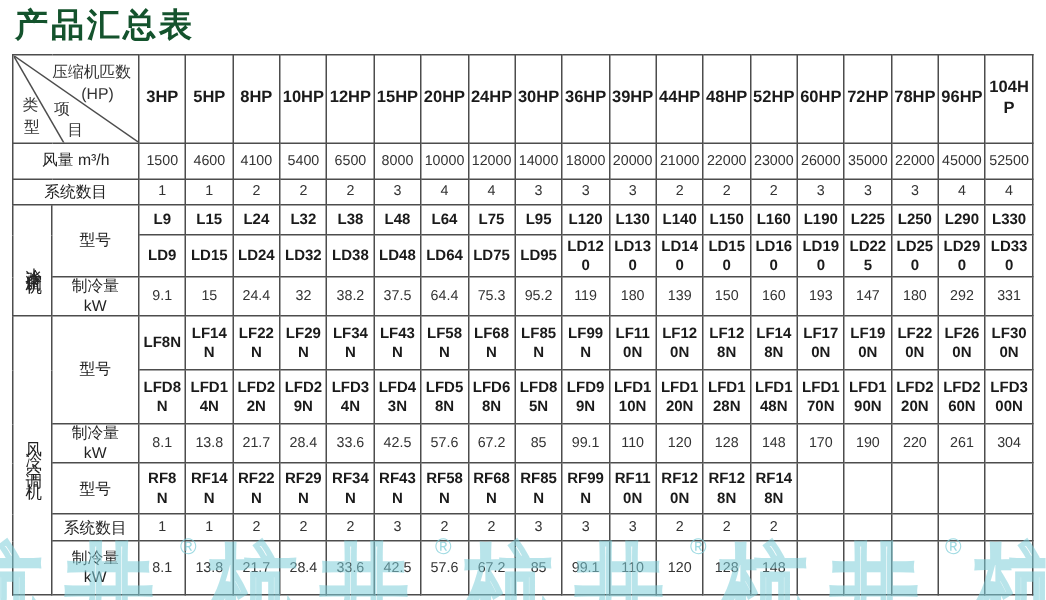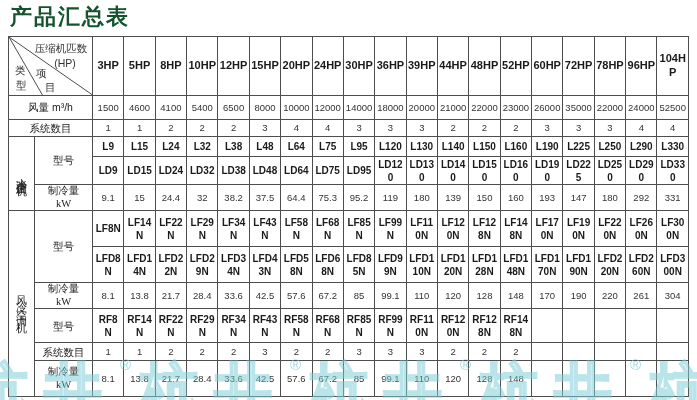--- a/index.html
+++ b/index.html
@@ -26,21 +26,21 @@
   .vin{writing-mode:vertical-rl;text-orientation:upright;margin:0 auto;
        letter-spacing:3px;line-height:1.1;}
   td.corner{position:relative;padding:0;}
   .corner svg{position:absolute;left:0;top:0;}
   .corner .ct1{position:absolute;top:5px;left:22px;width:60px;text-align:center;font-size:10.5px;}
   .corner .ct2{position:absolute;top:20px;left:30px;width:52px;text-align:center;font-size:10.5px;}
   .corner .cl1{position:absolute;left:6px;top:27px;font-size:10.5px;}
   .corner .cl2{position:absolute;left:7px;top:42px;font-size:10.5px;}
   .corner .cm1{position:absolute;left:27px;top:30px;font-size:10.5px;}
   .corner .cm2{position:absolute;left:36px;top:44px;font-size:10.5px;}
-  .cool-l{display:block;font-size:10.5px;font-family:Liberation Serif, serif;}
+  .cool-l{display:block;font-size:10.5px;}
   .wm-layer{position:absolute;left:0;top:16px;width:697px;height:400px;
             pointer-events:none;z-index:5;}
   .wm{position:absolute;font-size:58px;font-weight:bold;letter-spacing:16px;
       color:transparent;-webkit-text-stroke:2px rgba(126,205,216,0.55);
       font-family:"Liberation Sans","DejaVu Sans",sans-serif;white-space:nowrap;}
   .wmreg{font-style:normal;font-size:15px;letter-spacing:0;
          color:rgba(126,205,216,0.75);-webkit-text-stroke:0;
          position:relative;top:-32px;left:-8px;}
 </style>
 </head>
@@ -191,21 +191,21 @@
         <td class="num">
           <div class="val">26000</div>
         </td>
         <td class="num">
           <div class="val">35000</div>
         </td>
         <td class="num">
           <div class="val">22000</div>
         </td>
         <td class="num">
-          <div class="val">24000</div>
+          <div class="val">45000</div>
         </td>
         <td class="num">
           <div class="val">52500</div>
         </td>
       </tr>
       <tr class="r-sys">
         <td class="lbl" colspan="2">系统数目</td>
         <td class="num">
           <div class="val">1</div>
         </td>

